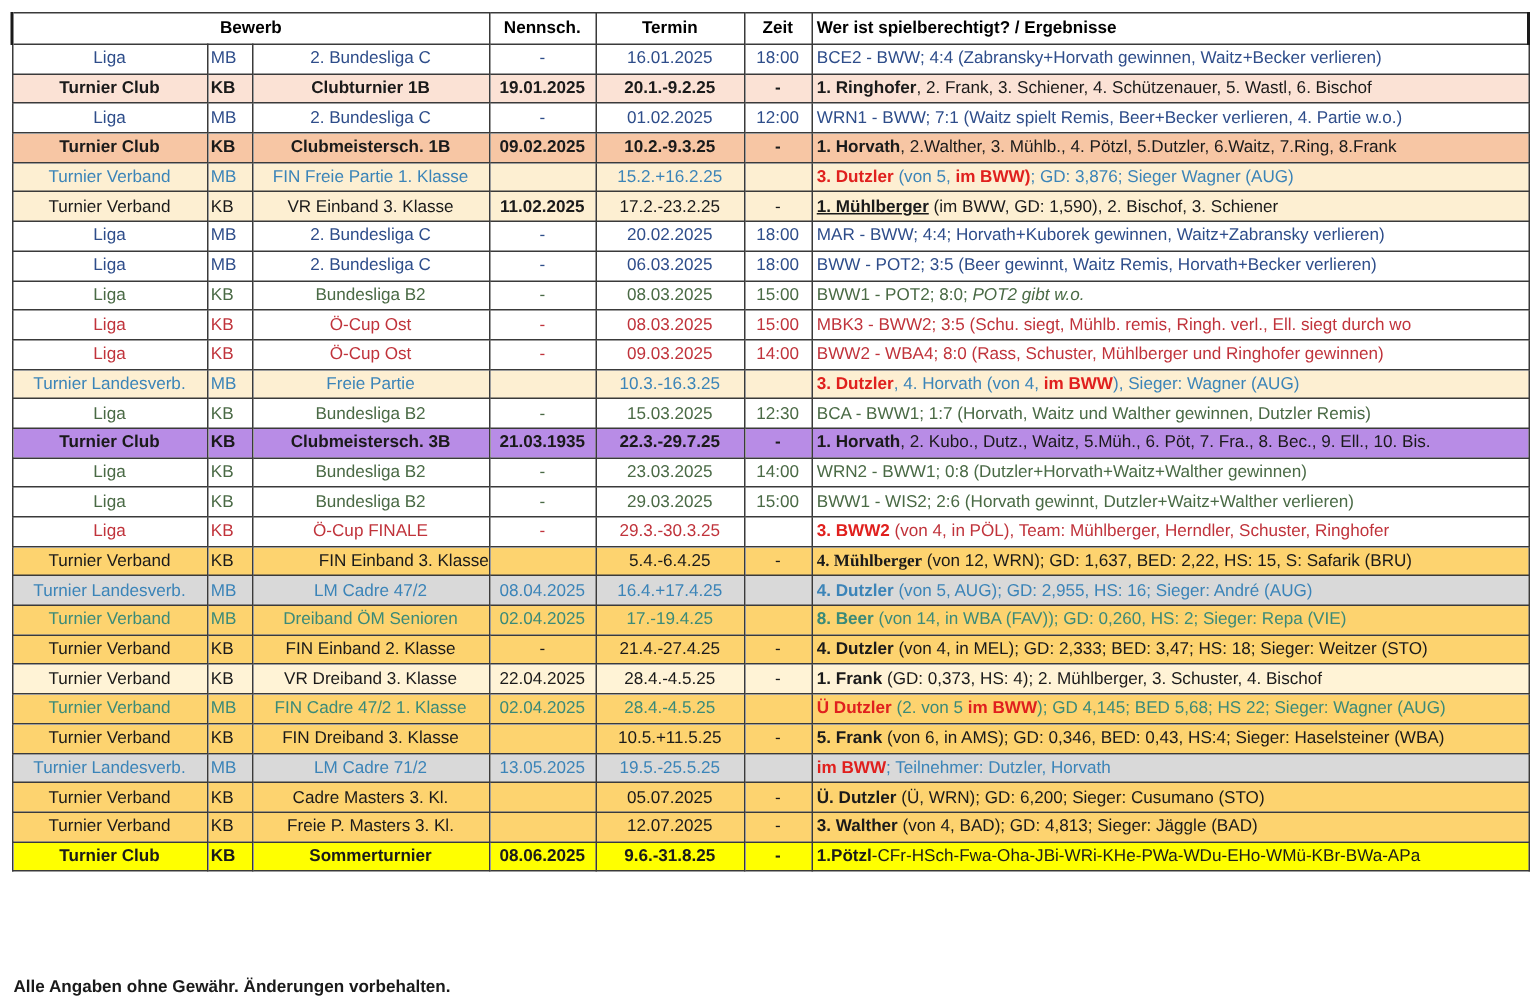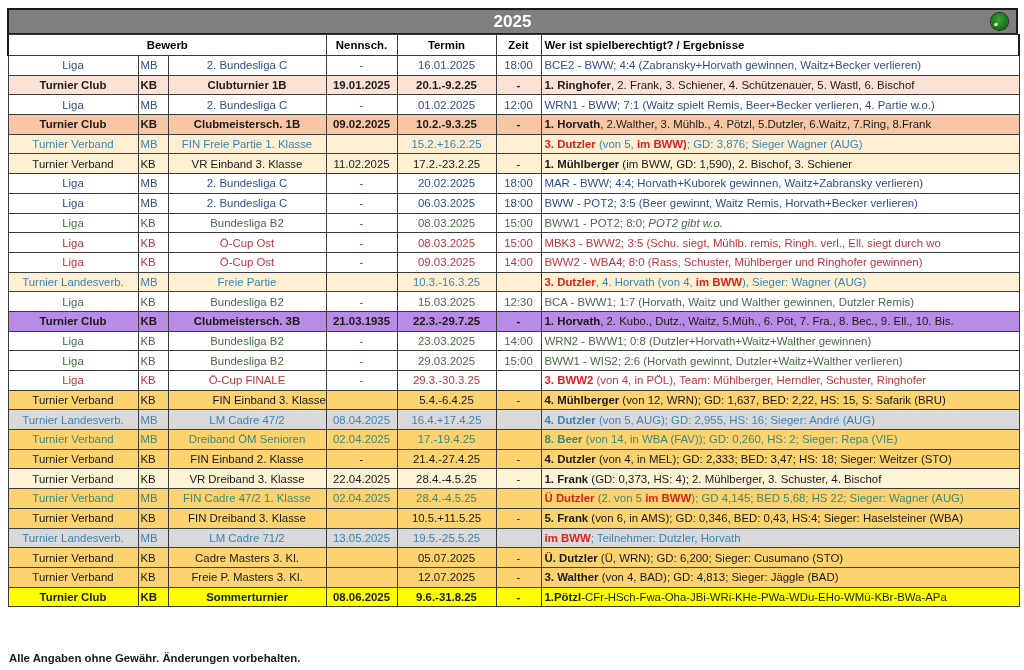--- a/index.html
+++ b/index.html
@@ -26,24 +26,20 @@
   td.t { text-align:left; padding-left:2px; padding-right:0; }
   .b { font-weight:bold; }
   .i { font-style:italic; }
   .red { color:#e0201e; }
   .footer { position:absolute; left:9px; top:652px; font-size:11.4px; font-weight:bold; color:#1a1a1a; }
 </style>
 </head>
 <body>
 
 <div class="sheet">
-  <div class="titlebar">
-    <span class="year">2025</span>
-    <span class="globe"></span>
-  </div>
   <table>
     <colgroup>
       <col style="width:130px">
         <col style="width:30px">
         <col style="width:158px">
       <col style="width:71px">
         <col style="width:99px">
         <col style="width:45px">
         <col style="width:478px">
     </colgroup>
@@ -99,24 +95,24 @@
           <td class="c" style="color: rgb(59, 132, 184);">FIN Freie Partie 1. Klasse</td>
           <td class="c" style="color: rgb(59, 132, 184);"></td>
           <td class="c" style="color: rgb(59, 132, 184);">15.2.+16.2.25</td>
           <td class="c" style="color: rgb(59, 132, 184);"></td>
           <td class="l" style="color: rgb(59, 132, 184);"><span class="b red">3. Dutzler</span><span> (von 5, </span><span class="b red">im BWW)</span><span>; GD: 3,876; Sieger Wagner (AUG)</span></td>
         </tr>
         <tr style="background: rgb(253, 239, 210);">
           <td class="c" style="color: rgb(26, 26, 26);">Turnier Verband</td>
           <td class="t" style="color: rgb(26, 26, 26);">KB</td>
           <td class="c" style="color: rgb(26, 26, 26);">VR Einband 3. Klasse</td>
-          <td class="c" style="color: rgb(26, 26, 26);">11.02.2025</td>
+          <td class="c" style="color: rgb(26, 26, 26); font-weight: bold;">11.02.2025</td>
           <td class="c" style="color: rgb(26, 26, 26);">17.2.-23.2.25</td>
           <td class="c" style="color: rgb(26, 26, 26);">-</td>
-          <td class="l" style="color: rgb(26, 26, 26);"><span class="b" style="color: rgb(26, 26, 26);">1. Mühlberger</span><span> (im BWW, GD: 1,590), 2. Bischof, 3. Schiener</span></td>
+          <td class="l" style="color: rgb(26, 26, 26);"><span class="b" style="color: rgb(26, 26, 26); text-decoration: underline;">1. Mühlberger</span><span> (im BWW, GD: 1,590), 2. Bischof, 3. Schiener</span></td>
         </tr>
         <tr style="background: rgb(255, 255, 255);">
           <td class="c" style="color: rgb(46, 77, 138);">Liga</td>
           <td class="t" style="color: rgb(46, 77, 138);">MB</td>
           <td class="c" style="color: rgb(46, 77, 138);">2. Bundesliga C</td>
           <td class="c" style="color: rgb(46, 77, 138);">-</td>
           <td class="c" style="color: rgb(46, 77, 138);">20.02.2025</td>
           <td class="c" style="color: rgb(46, 77, 138);">18:00</td>
           <td class="l" style="color: rgb(46, 77, 138);"><span>MAR - BWW; 4:4; Horvath+Kuborek gewinnen, Waitz+Zabransky verlieren)</span></td>
         </tr>
@@ -210,21 +206,21 @@
           <td class="c" style="color: rgb(192, 51, 59);"></td>
           <td class="l" style="color: rgb(192, 51, 59);"><span class="b red">3. BWW2</span><span> (von 4, in PÖL), Team: Mühlberger, Herndler, Schuster, Ringhofer</span></td>
         </tr>
         <tr style="background: rgb(253, 211, 111);">
           <td class="c" style="color: rgb(26, 26, 26);">Turnier Verband</td>
           <td class="t" style="color: rgb(26, 26, 26);">KB</td>
           <td class="c" style="color: rgb(26, 26, 26); padding-left: 44px;">FIN Einband 3. Klasse</td>
           <td class="c" style="color: rgb(26, 26, 26);"></td>
           <td class="c" style="color: rgb(26, 26, 26);">5.4.-6.4.25</td>
           <td class="c" style="color: rgb(26, 26, 26);">-</td>
-          <td class="l" style="color: rgb(26, 26, 26);"><span class="b" style="color: rgb(26, 26, 26);">4. Mühlberger</span><span> (von 12, WRN); GD: 1,637, BED: 2,22, HS: 15, S: Safarik (BRU)</span></td>
+          <td class="l" style="color: rgb(26, 26, 26);"><span class="b" style="color: rgb(26, 26, 26); font-family: Liberation Serif, serif;">4. Mühlberger</span><span> (von 12, WRN); GD: 1,637, BED: 2,22, HS: 15, S: Safarik (BRU)</span></td>
         </tr>
         <tr style="background: rgb(217, 217, 217);">
           <td class="c" style="color: rgb(59, 132, 184);">Turnier Landesverb.</td>
           <td class="t" style="color: rgb(59, 132, 184);">MB</td>
           <td class="c" style="color: rgb(59, 132, 184);">LM Cadre 47/2</td>
           <td class="c" style="color: rgb(59, 132, 184);">08.04.2025</td>
           <td class="c" style="color: rgb(59, 132, 184);">16.4.+17.4.25</td>
           <td class="c" style="color: rgb(59, 132, 184);"></td>
           <td class="l" style="color: rgb(59, 132, 184);"><span class="b" style="color: rgb(59, 132, 184);">4. Dutzler</span><span> (von 5, AUG); GD: 2,955, HS: 16; Sieger: André (AUG)</span></td>
         </tr>

